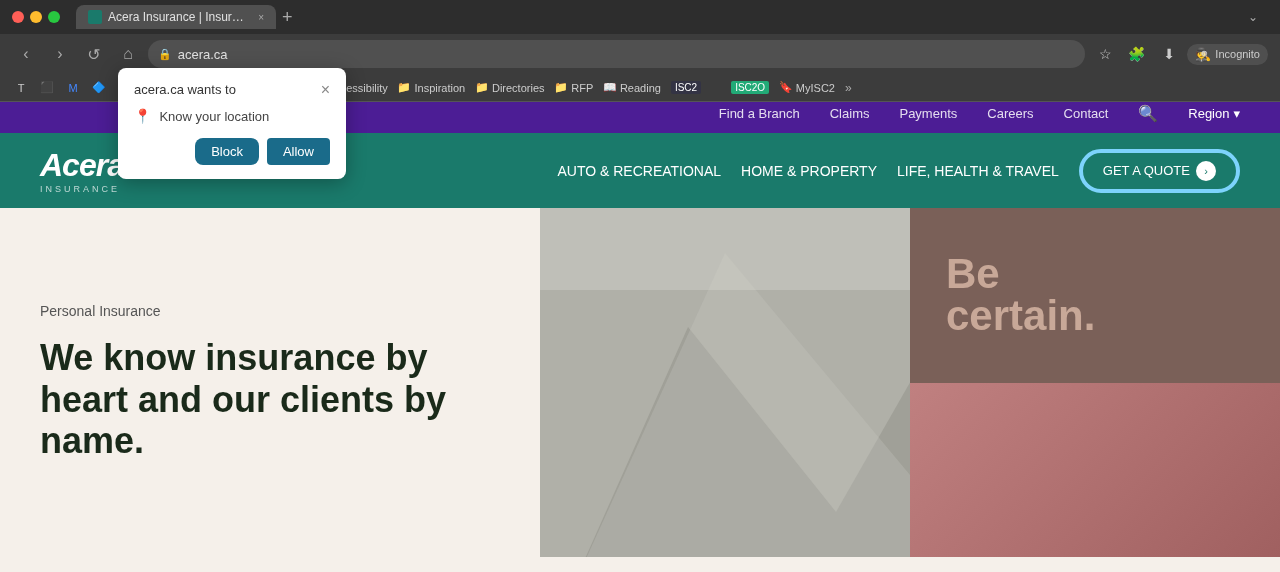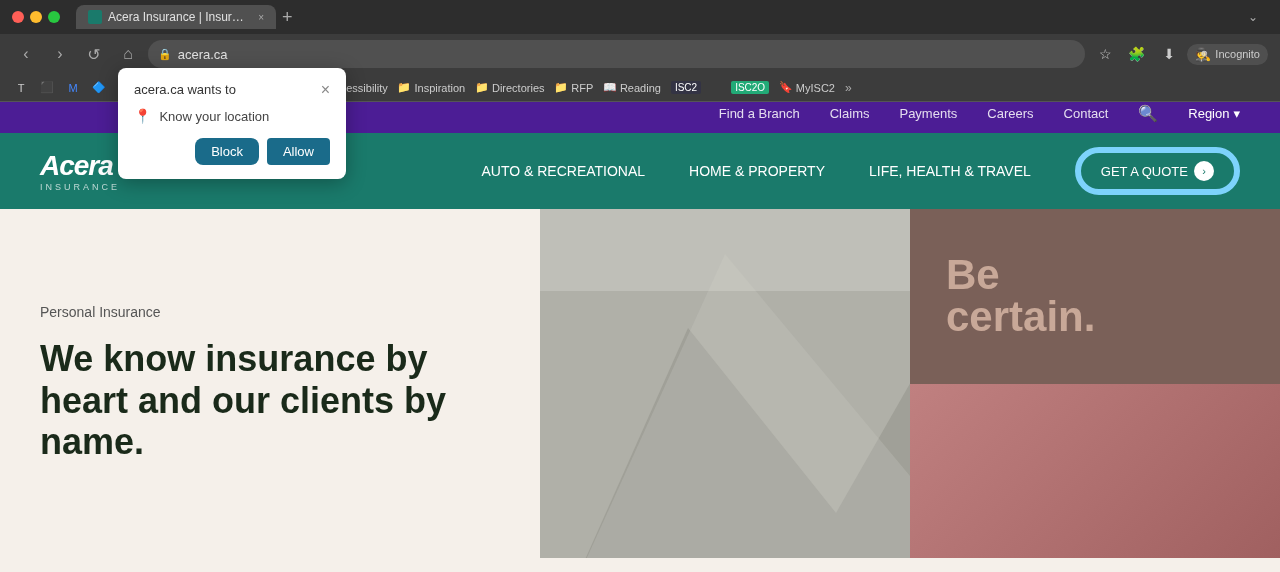--- a/index.html
+++ b/index.html
@@ -64,25 +64,25 @@
 
     
     .site-top-nav { background: #4c1d95; height: 40px; display: flex; align-items: center; justify-content: flex-end; padding: 0 40px; gap: 30px; }
     .site-top-nav-item { color: rgba(255,255,255,0.85); font-size: 13px; cursor: pointer; }
     .site-search-icon { color: white; font-size: 16px; cursor: pointer; }
     .site-region-btn { color: white; font-size: 13px; cursor: pointer; display: flex; align-items: center; gap: 4px; }
 
     
     .site-header { background: #1a7a6b; display: flex; align-items: center; justify-content: space-between; padding: 14px 40px; }
     .site-logo { display: flex; flex-direction: column; }
-    .logo-text { color: white; font-size: 28px; font-weight: 700; font-style: italic; letter-spacing: -1px; }
+    .logo-text { color: white; font-size: 32px; font-weight: 700; font-style: italic; letter-spacing: -1px; }
     .logo-sub { color: rgba(255,255,255,0.7); font-size: 9px; letter-spacing: 3px; text-transform: uppercase; }
-    .site-main-nav { display: flex; align-items: center; gap: 44px; }
+    .site-main-nav { display: flex; align-items: center; gap: 20px; }
     .site-main-nav-item { color: white; font-size: 14px; cursor: pointer; white-space: nowrap; }
-    .site-quote-btn { border: 6px solid #7dd3fc; color: white; border-radius: 24px; padding: 8px 20px; font-size: 13px; cursor: pointer; display: flex; align-items: center; gap: 6px; background: transparent; }
+    .site-quote-btn { border: 4px solid #7dd3fc; color: white; border-radius: 24px; padding: 8px 20px; font-size: 13px; cursor: pointer; display: flex; align-items: center; gap: 6px; background: transparent; }
     .site-quote-arrow { width: 20px; height: 20px; background: white; border-radius: 50%; display: flex; align-items: center; justify-content: center; color: #1a7a6b; font-size: 11px; }
 
     
     .site-content { display: flex; height: calc(100% - 130px); }
     .hero-text { padding: 40px 40px 40px 40px; flex: 0 0 540px; display: flex; flex-direction: column; justify-content: center; }
     .personal-label { color: #555; font-size: 14px; margin-bottom: 12px; }
     .hero-heading-wrapper { display: flex; gap: 6px; flex-direction: column; }
     .hero-accent-bar { width: 4px; background: #1a7a6b; border-radius: 2px; margin-right: 16px; flex-shrink: 0; }
     .hero-heading { font-size: 36px; font-weight: 800; color: #1a2a1a; line-height: 1.15; }
 

